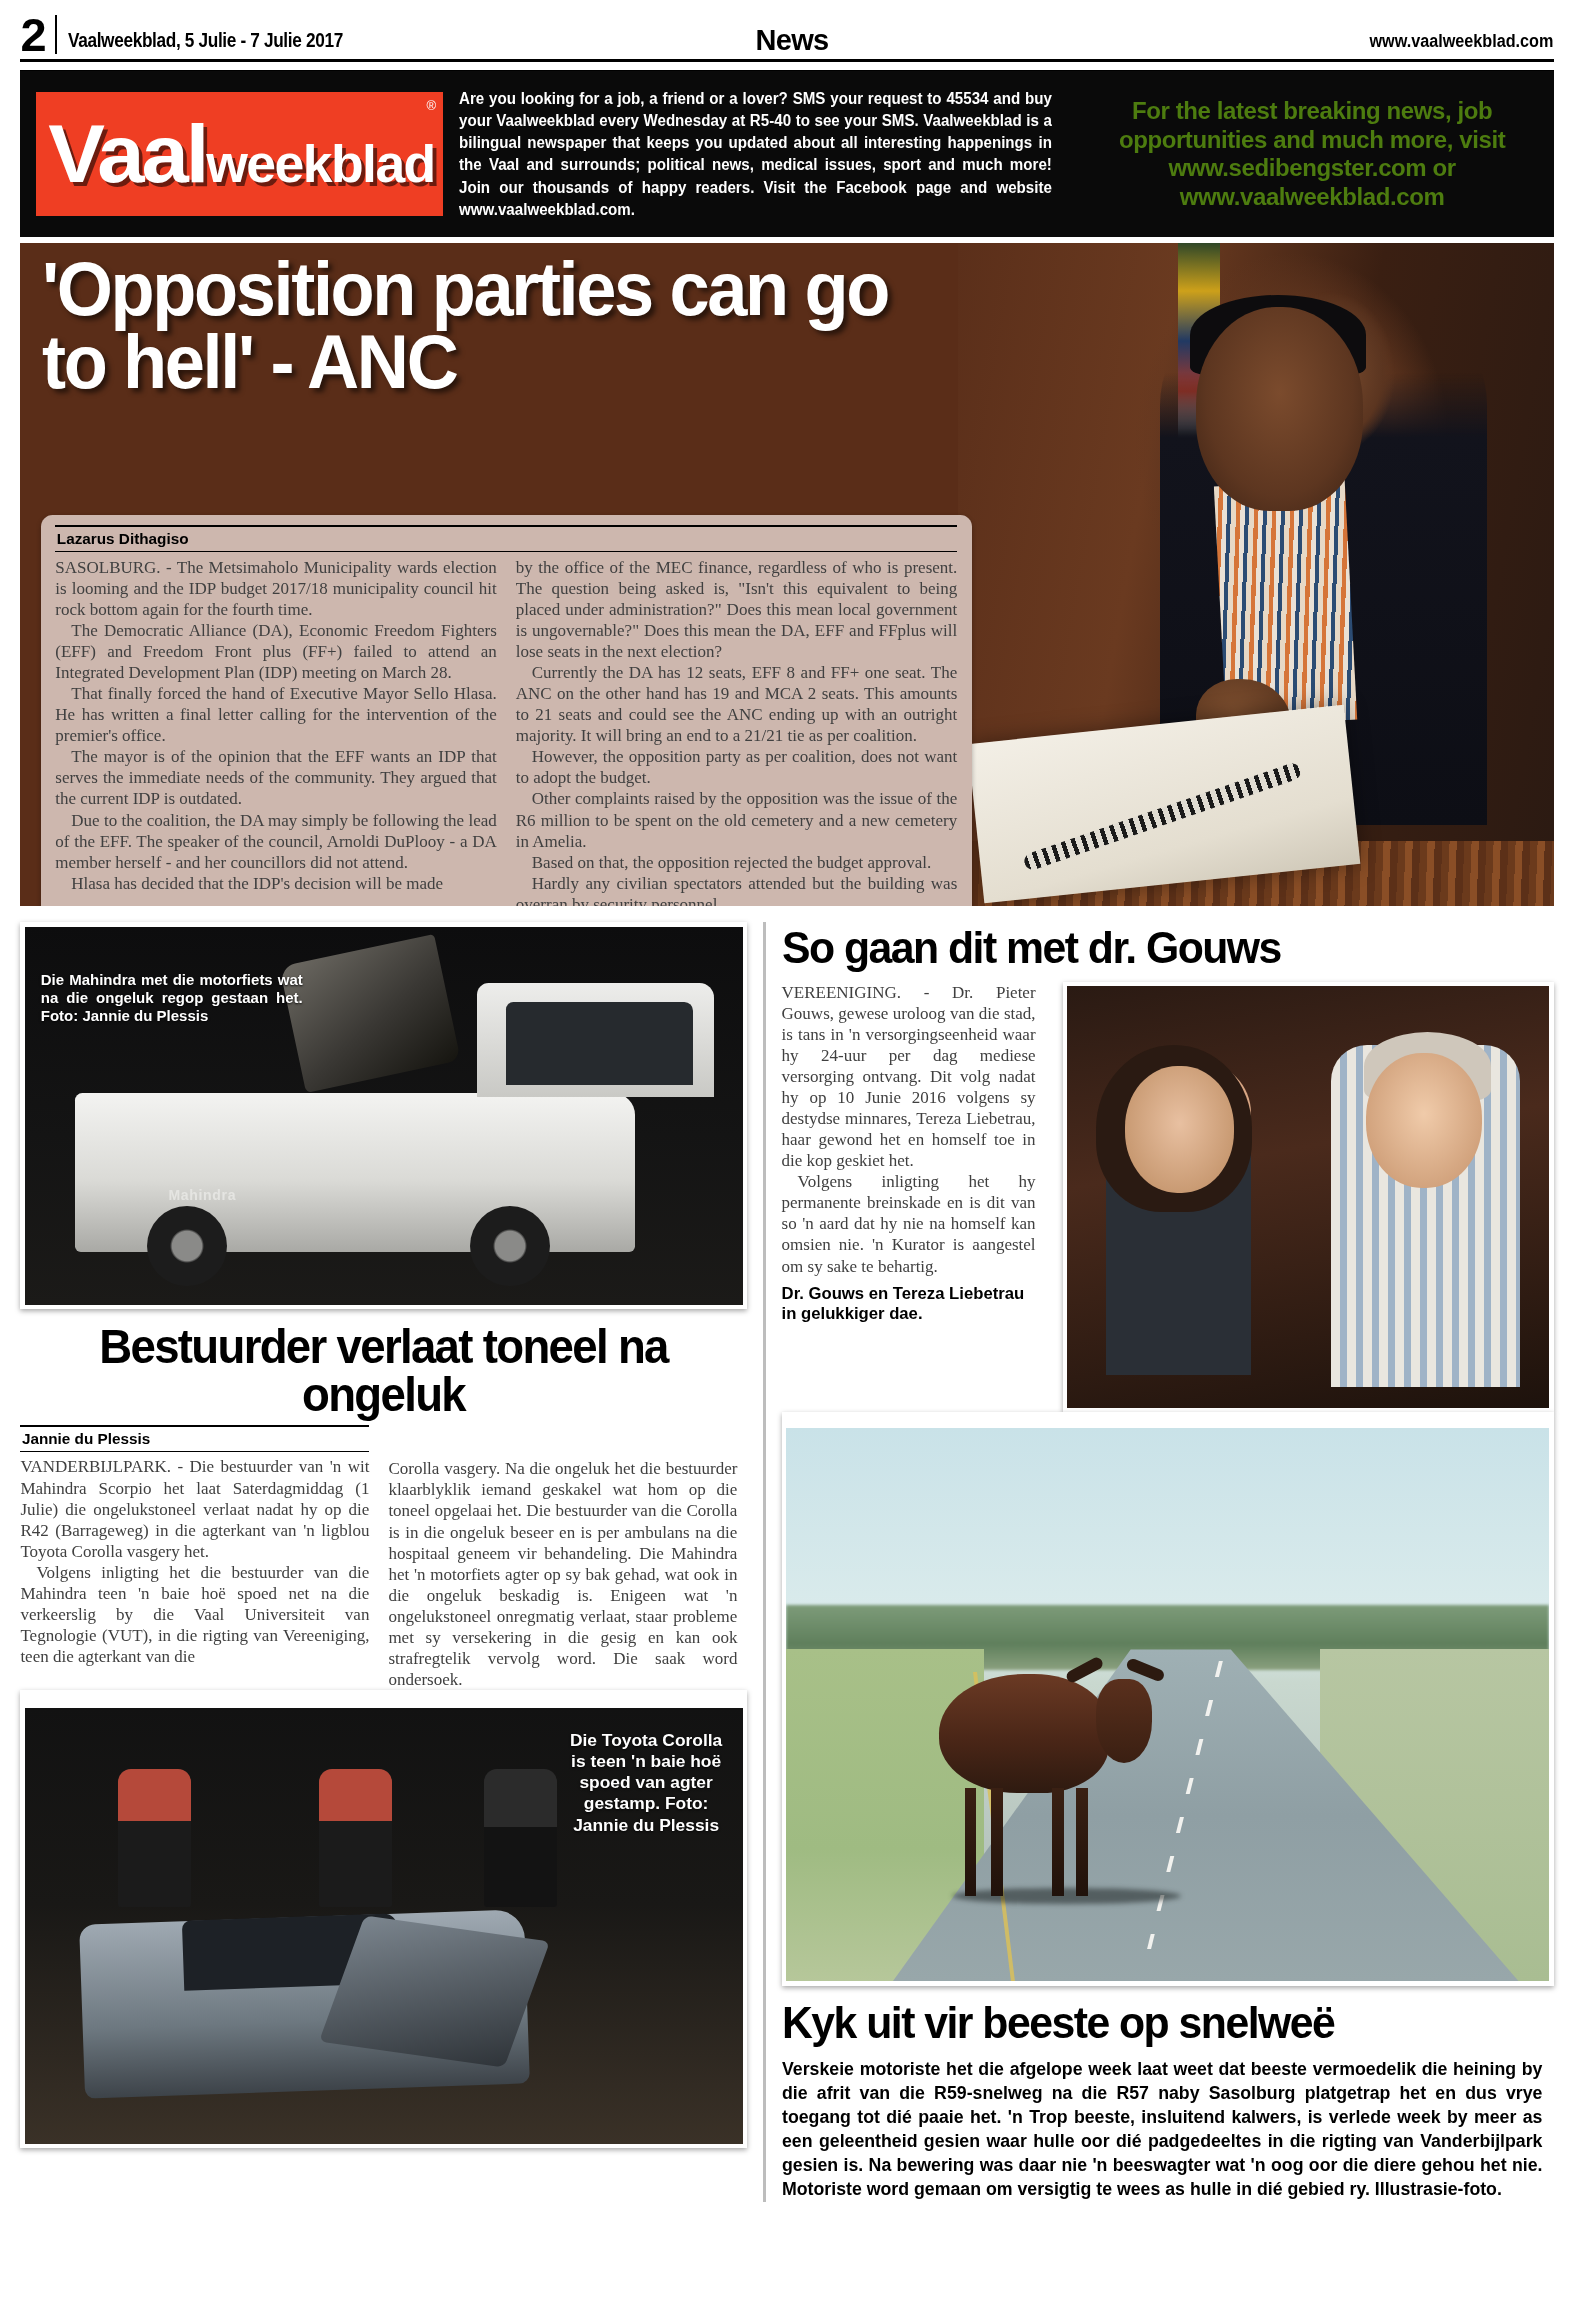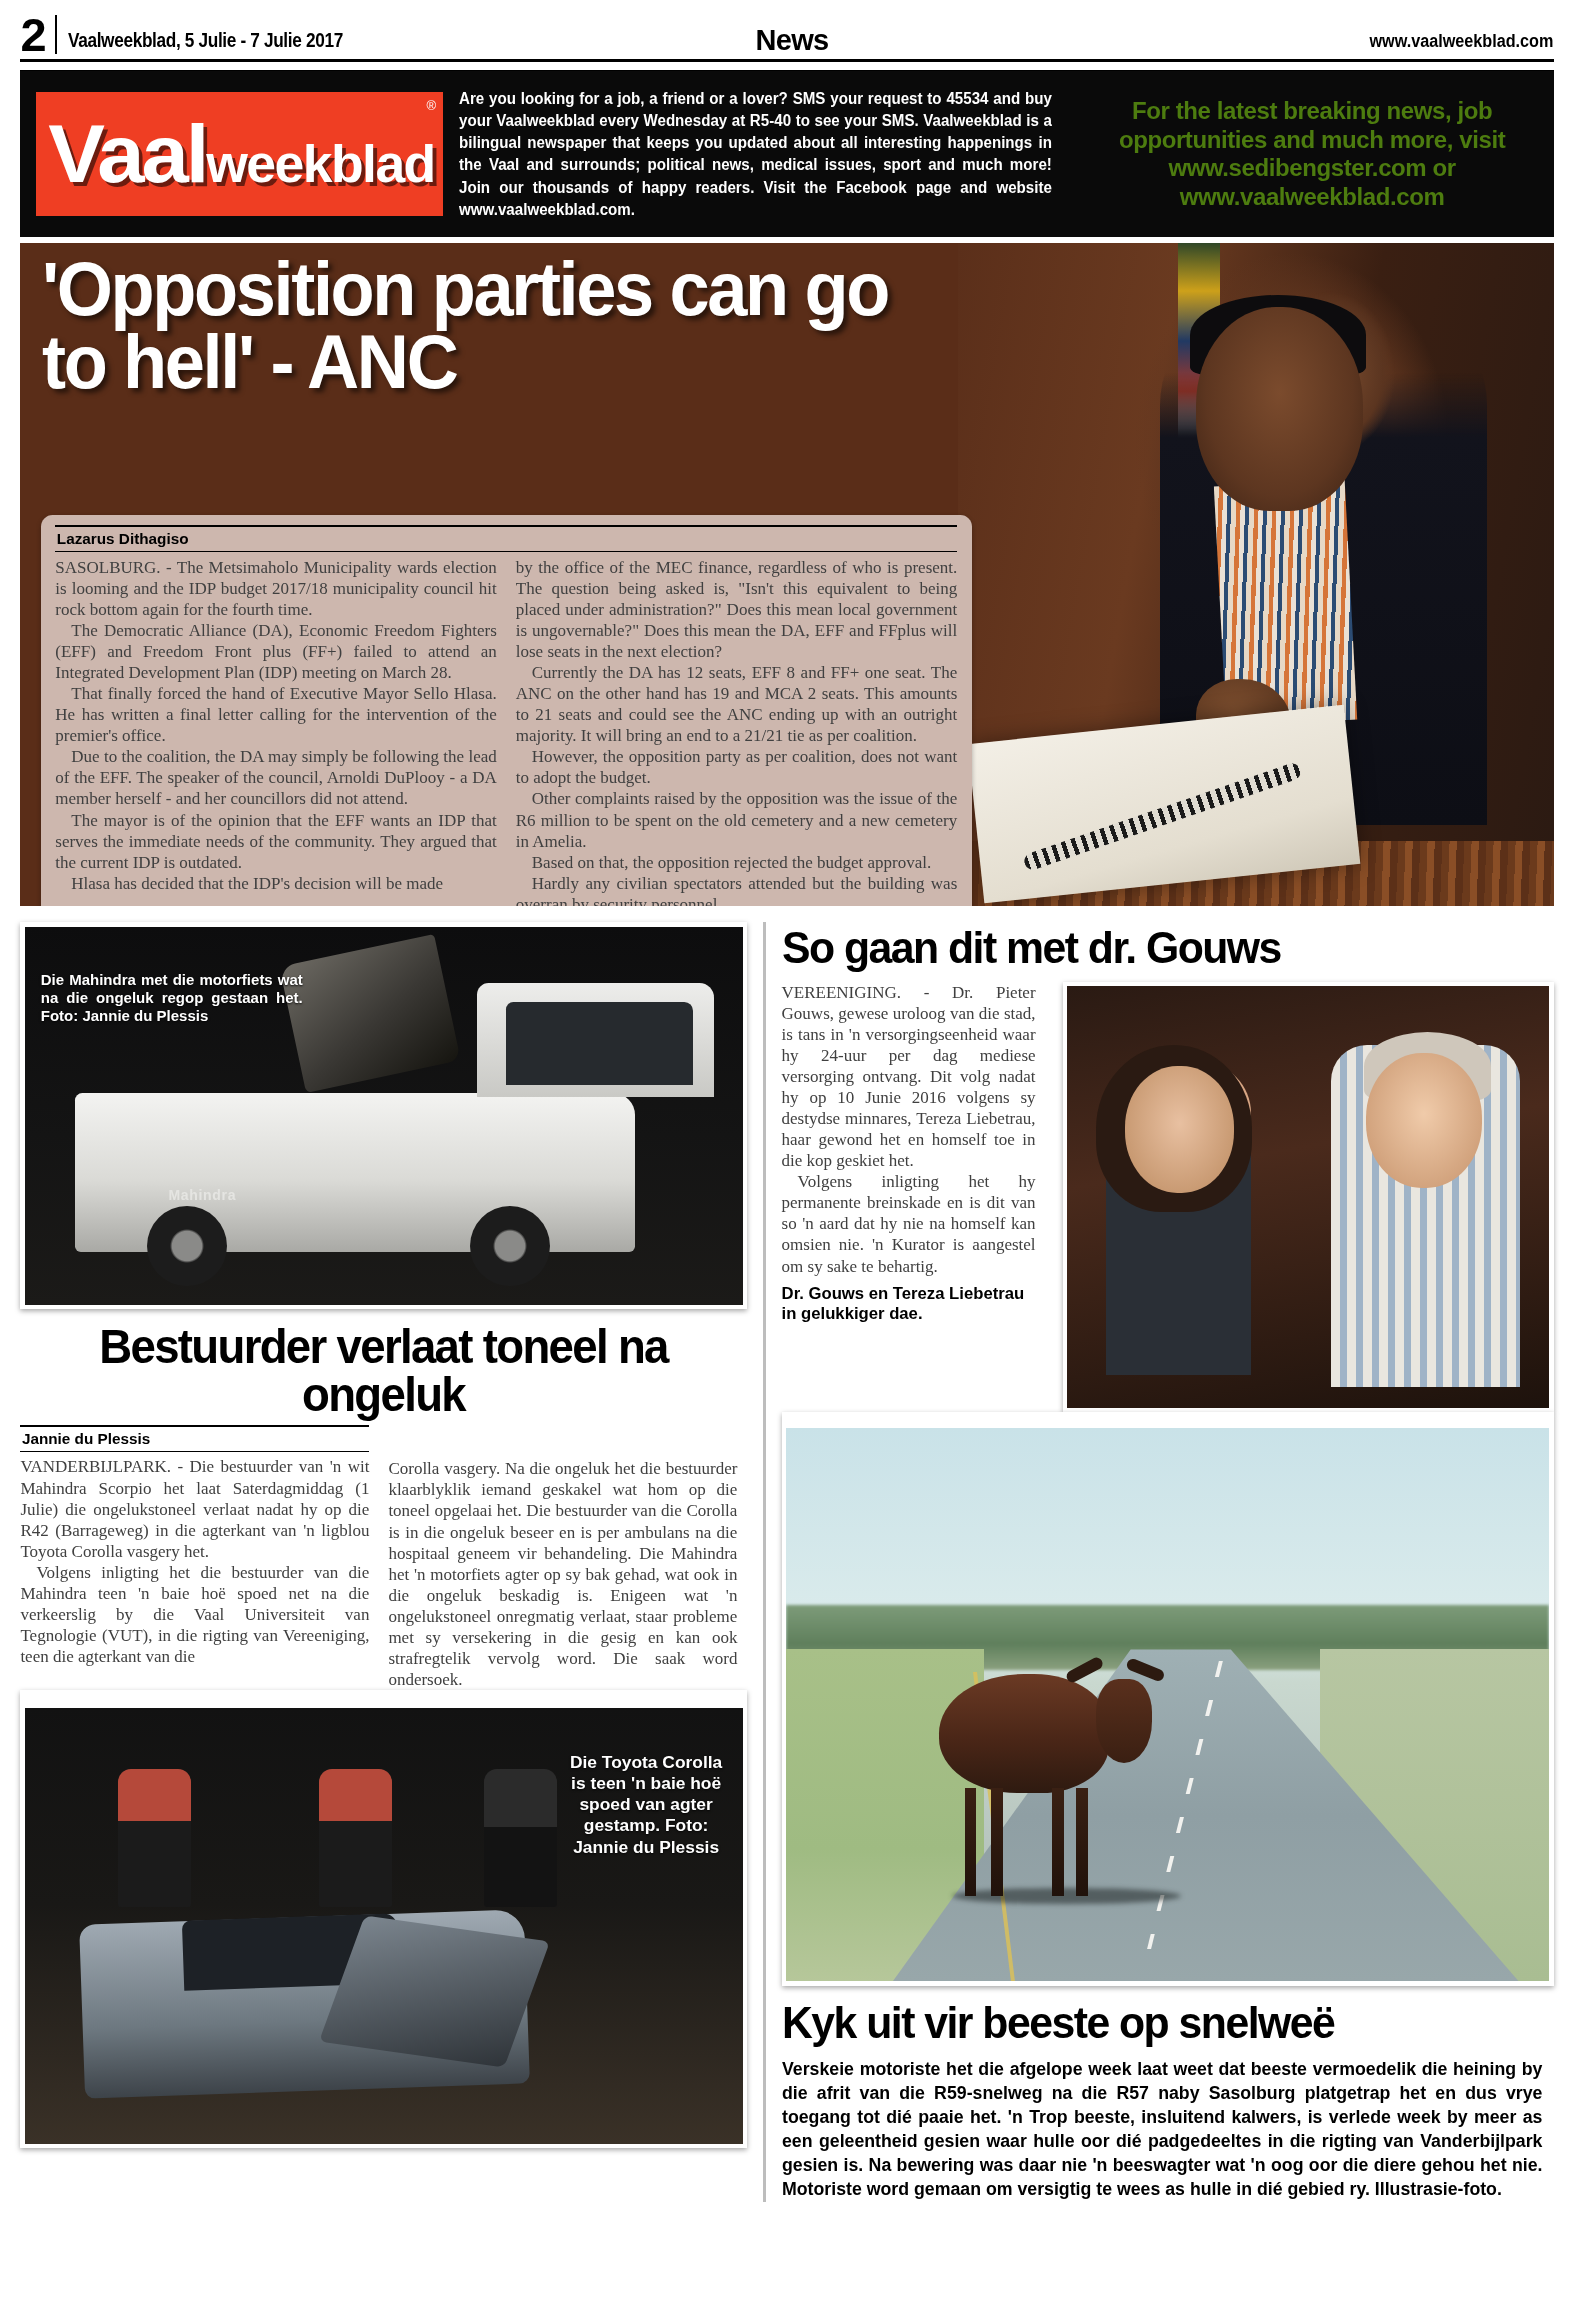--- a/index.html
+++ b/index.html
@@ -226,21 +226,21 @@
     position: absolute; left: 22%; bottom: 36%; width: 30%; height: 16%;
     background: #1d2126; border-radius: 8.7px 13px 0 0; transform: rotate(-2deg);
   }
   .person-resc {
     position: absolute; top: 14%; width: 73px; height: 138px;
     background: linear-gradient(180deg, #b5493a 0 38%, #1b1b1b 38% 100%);
     border-radius: 13px 13px 2.9px 2.9px;
   }
   .person-resc.p1 { left: 13%; } .person-resc.p2 { left: 41%; }
   .person-resc.p3 { left: 64%; background: linear-gradient(180deg,#2b2b2b 0 42%, #131313 42% 100%); }
-  .cap-corolla { right: 20.4px; top: 44px; width: 153px; font-size: 17.4px; text-align: center; }
+  .cap-corolla { right: 20.4px; top: 22px; width: 153px; font-size: 17.4px; text-align: center; }
 
   
   .hl-gouws {
     font-size: 45px; font-weight: bold; letter-spacing: -1.6px;
     transform: scaleX(0.95); transform-origin: left center; white-space: nowrap;
     margin-bottom: 7.3px;
   }
   .gouws-grid { display: flex; gap: 27px; }
   .gouws-col { width: 254px; flex: none; }
   .gouws-photo-wrap { flex: 1; }
@@ -384,22 +384,22 @@
 
     <div class="hero-headline">'Opposition parties can go to hell' - ANC</div>
 
     <div class="hero-textbox">
       <div class="byline">Lazarus Dithagiso</div>
       <div class="cols2">
         <div class="serif-body" style="width:451px">
           <p class="first">SASOLBURG. - The Metsimaholo Municipality wards election is looming and the IDP budget 2017/18 municipality council hit rock bottom again for the fourth time.</p>
           <p>The Democratic Alliance (DA), Economic Freedom Fighters (EFF) and Freedom Front plus (FF+) failed to attend an Integrated Development Plan (IDP) meeting on March 28.</p>
           <p>That finally forced the hand of Executive Mayor Sello Hlasa. He has written a final letter calling for the intervention of the premier's office.</p>
+          <p>The mayor is of the opinion that the EFF wants an IDP that serves the immediate needs of the community. They argued that the current IDP is outdated.</p>
           <p>Due to the coalition, the DA may simply be following the lead of the EFF. The speaker of the council, Arnoldi DuPlooy - a DA member herself - and her councillors did not attend.</p>
-          <p>The mayor is of the opinion that the EFF wants an IDP that serves the immediate needs of the community. They argued that the current IDP is outdated.</p>
           <p>Hlasa has decided that the IDP's decision will be made</p>
         </div>
         <div class="serif-body" style="width:451px">
           <p class="first">by the office of the MEC finance, regardless of who is present. The question being asked is, "Isn't this equivalent to being placed under administration?" Does this mean local government is ungovernable?" Does this mean the DA, EFF and FFplus will lose seats in the next election?</p>
           <p>Currently the DA has 12 seats, EFF 8 and FF+ one seat. The ANC on the other hand has 19 and MCA 2 seats. This amounts to 21 seats and could see the ANC ending up with an outright majority. It will bring an end to a 21/21 tie as per coalition.</p>
           <p>However, the opposition party as per coalition, does not want to adopt the budget.</p>
           <p>Other complaints raised by the opposition was the issue of the R6 million to be spent on the old cemetery and a new cemetery in Amelia.</p>
           <p>Based on that, the opposition rejected the budget approval.</p>
           <p>Hardly any civilian spectators attended but the building was overran by security personnel.</p>
         </div>

